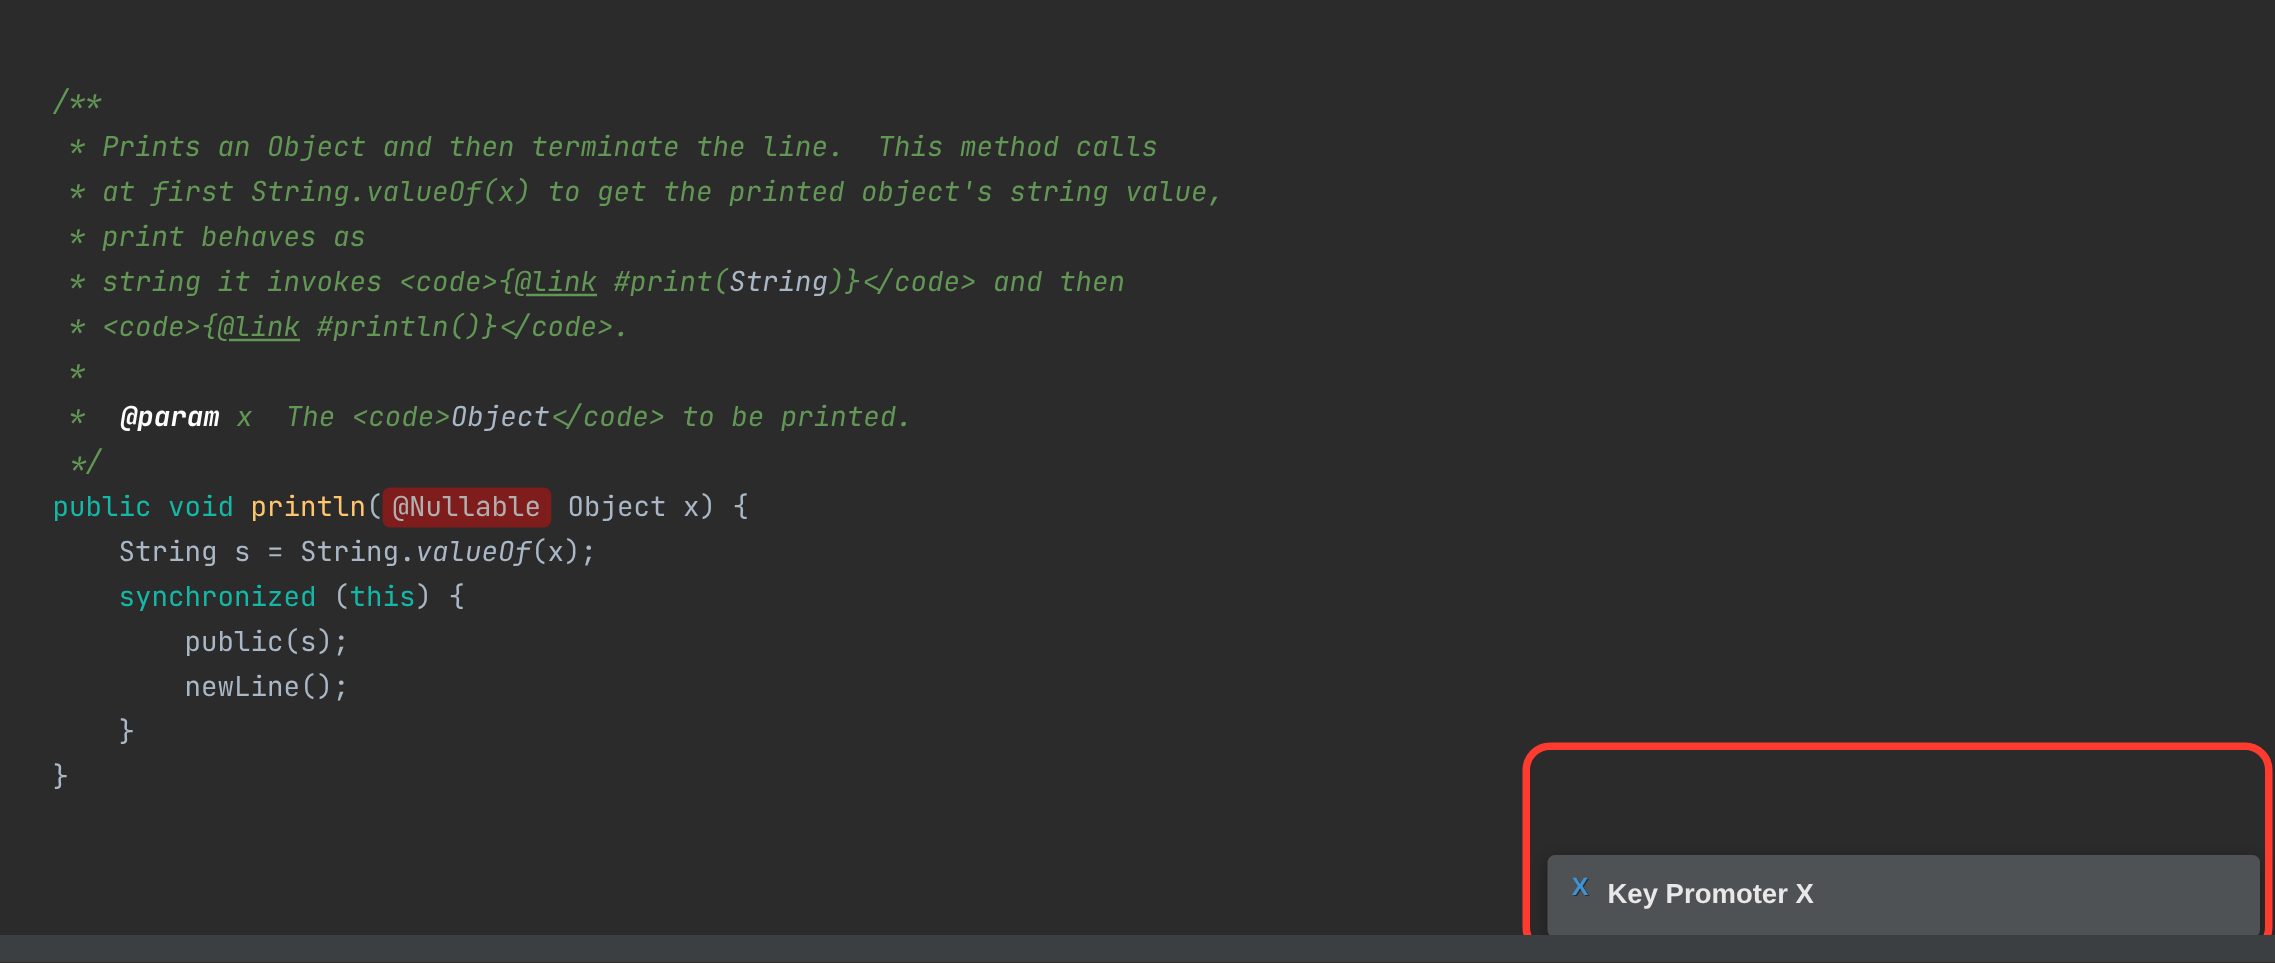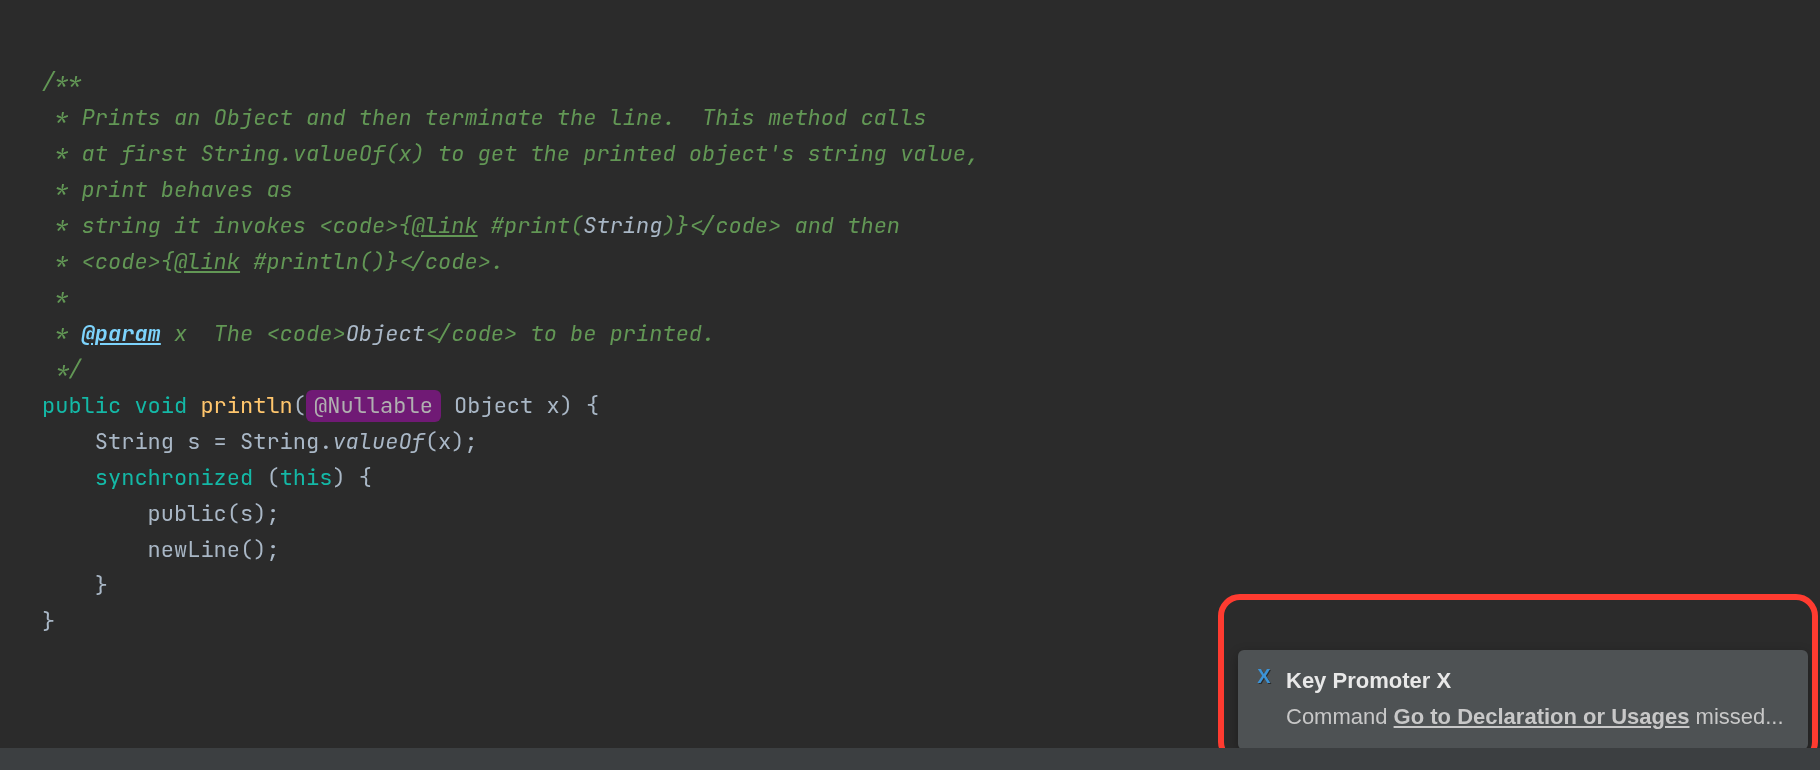--- a/index.html
+++ b/index.html
@@ -14,28 +14,28 @@
   }
   .editor {
     padding: 28px 0 0 42px;
     line-height: 36px;
     color: #a9b7c6;
     white-space: pre;
   }
   .c-comment { color: #629755; font-style: italic; }
   .c-tag     { color: #629755; font-style: italic; margin-top: 21px; }
   .c-link    { color: #629755; font-style: italic; text-decoration: underline; font-weight: normal; }
-  .c-paramtag{ color: #7dd3fc; font-style: italic; text-decoration: underline; font-weight: bold; }
+  .c-paramtag{ color: #ffffff; font-style: italic; font-weight: bold; margin-left: 15px; }
   .c-keyword { color: #14b8a6; margin-top: 34px; }
   .c-method  { color: #ffc66d; }
   .c-ident   { color: #a9b7c6; text-align: right; }
   .c-punct   { color: #a9b7c6; }
   .c-italic  { font-style: italic; }
   .annotation-pill {
-    background: #701a75;
+    background: #7f1d1d;
     color: #b0b0b0;
     border-radius: 6px;
     padding: 1px 8px 2px 8px;
     font-style: normal;
   }
 
   .notification {
     position: absolute;
     right: 12px;
     bottom: 20px;
@@ -138,20 +138,17 @@
 <span><span>    </span><span class="c-keyword">synchronized </span><span class="c-punct">(</span><span class="c-keyword">this</span><span class="c-punct">) {</span></span>
 <span class="c-ident">        public(s);</span>
 <span class="c-ident">        newLine();</span>
 <span class="c-punct">    }</span>
 <span class="c-punct">}</span>
 </div>
 
 <div class="notification">
   <div class="plugin-icon">X</div>
   <div class="title">Key Promoter X</div>
-  <div class="body">
-    <span>Command </span><span class="cmd-link">Go to Declaration or Usages</span><span> missed...</span>
-  </div>
 </div>
 
 <div class="highlight-box"></div>
 
 <div class="statusbar"></div>
 
 </body></html>

